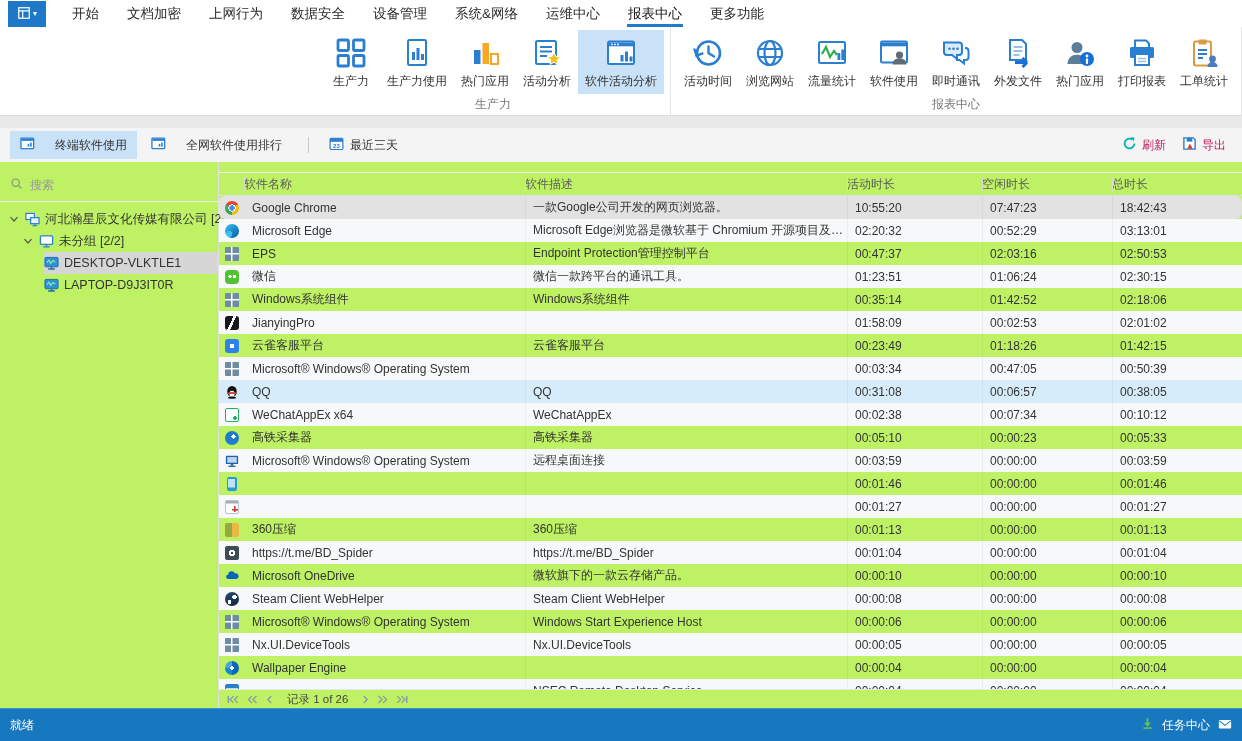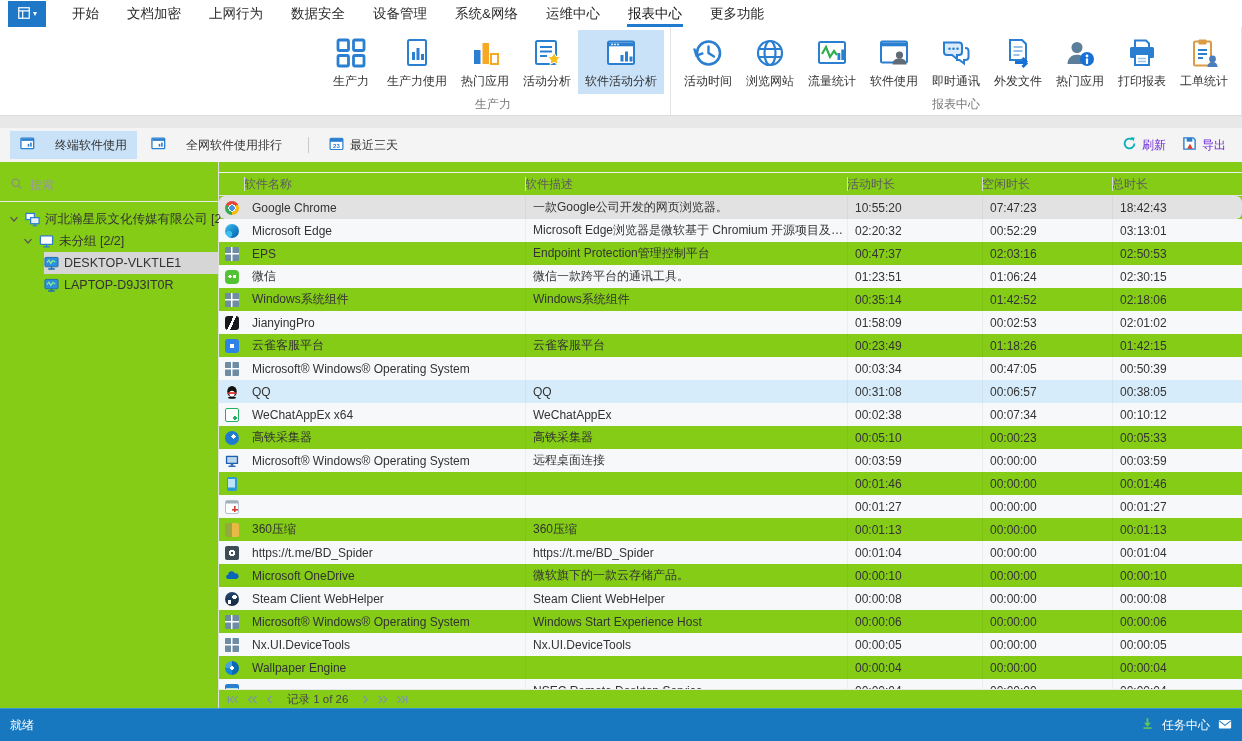--- a/index.html
+++ b/index.html
@@ -26,24 +26,24 @@
 
   .gray-band { height:13px; background:#e8e8e8; border-top:1px solid #dcdcdc; }
 
   
   .tabstrip { height:34px; background:#f4f4f4; display:flex; align-items:center; padding:0 10px; }
   .tab { display:flex; align-items:center; gap:20px; padding:5px 10px; margin-right:4px; font-size:12px; cursor:pointer; }
   .tab.selected { background:#c9e2f8; }
   .vsep { width:1px; height:16px; background:#c9c9c9; margin:0 12px; }
   .datefilter { display:flex; align-items:center; gap:6px; padding:5px 8px; cursor:pointer; }
   .strip-right { margin-left:auto; display:flex; align-items:center; gap:16px; padding-right:6px; }
-  .action { display:flex; align-items:center; gap:5px; cursor:pointer; font-size:12px; color:#6d28d9; }
+  .action { display:flex; align-items:center; gap:5px; cursor:pointer; font-size:12px; color:#be185d; }
 
   
-  .content { flex:1; display:flex; background:#84cc16; min-height:0; }
+  .content { flex:1; display:flex; background:#bef264; min-height:0; }
   .sidebar { width:219px; border-right:1px solid #e0e0e0; padding-top:10px; display:flex; flex-direction:column; }
   .search { display:flex; align-items:center; gap:7px; padding:5px 10px 8px 10px; border-bottom:1px solid #ececec; }
   .search input { border:none; outline:none; flex:1; font-size:12px; color:#333; background:transparent; font-family:inherit; }
   .search input::placeholder { color:#999; }
   .tree { padding-top:6px; }
   .tnode { height:22px; display:flex; align-items:center; cursor:pointer; }
   .tnode .tinner { display:flex; align-items:center; gap:5px; flex:1; height:100%; padding-right:4px; }
   .tnode .tinner.selected { background:#d6d6d6; }
   .tnode .chev { width:12px; display:flex; justify-content:center; }
   .tnode .tlabel { font-size:12.5px; white-space:nowrap; }

